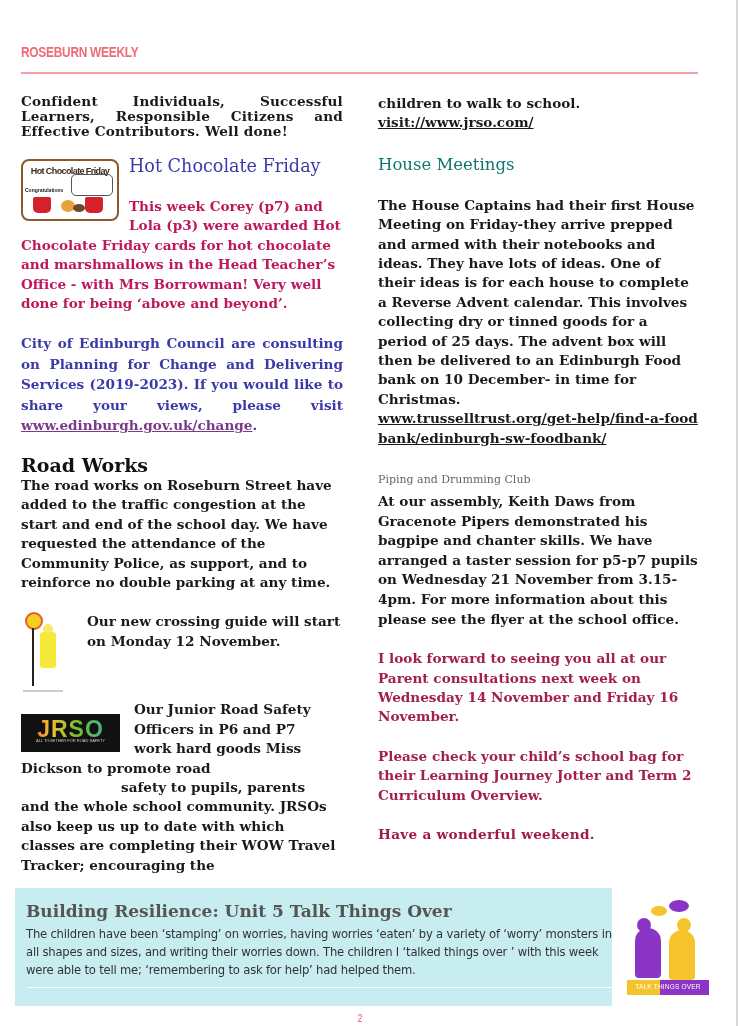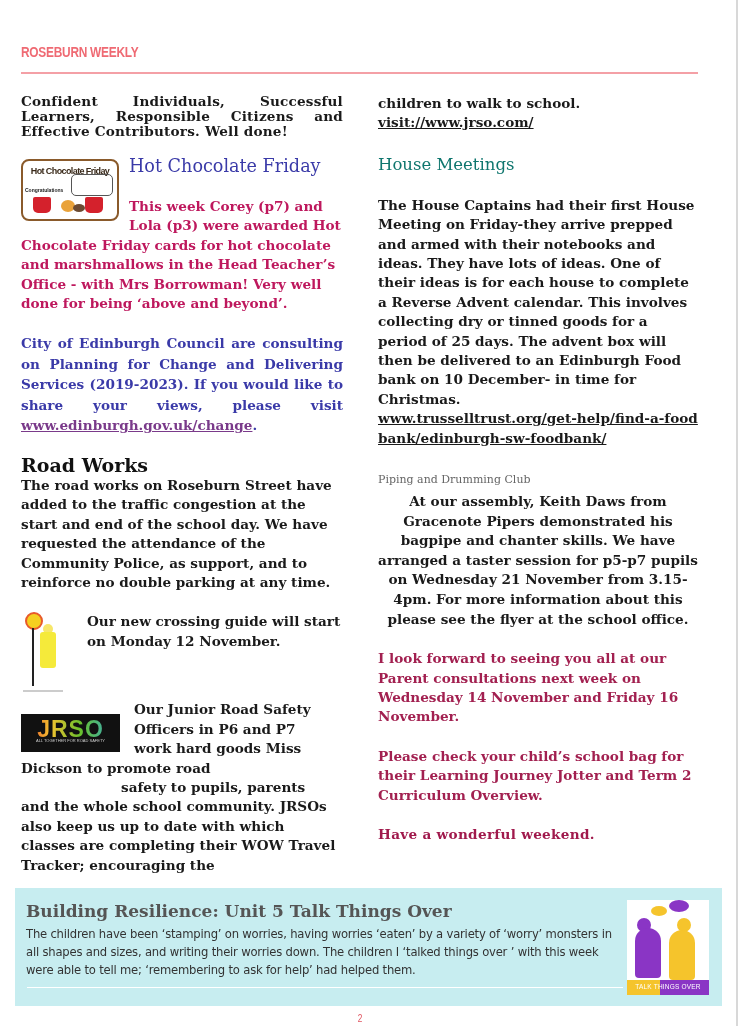--- a/index.html
+++ b/index.html
@@ -47,25 +47,25 @@
   .jrso-img .logo { position: absolute; left: 0; top: 2px; width: 100%; text-align: center; font-family: "Liberation Sans", sans-serif; font-weight: bold; font-size: 23px; letter-spacing: 1px; line-height: 26px; color: #f2c230; background: linear-gradient(90deg,#e5332a 0%,#f2c230 30%,#69c02c 60%,#2aa6e0 100%); -webkit-background-clip: text; background-clip: text; -webkit-text-fill-color: transparent; }
   .jrso-img .tag { position: absolute; left: 0; bottom: 2px; width: 100%; text-align: center; font-family: "Liberation Sans", sans-serif; font-size: 4px; color: #ccc; }
   .jrso-text { font-weight: bold; }
   .jrso-line { display: block; }
   .ind2 { padding-left: 100px; }
 
   .r-link { text-decoration: underline; }
   .r-h2 { font-size: 16.5px; color: #0f766e; margin: 21px 0 20px 0; line-height: 22px; }
   .r-h2b { font-size: 11px; color: #666; margin: 21px 0 1px 0; line-height: 22px; }
   .r-text { font-weight: bold; }
-  .pd-text { font-weight: bold; line-height: 19.6px; text-align: center; }
+  .pd-text { font-weight: bold; line-height: 19.6px; }
   .maroon { color: #a22050; font-weight: bold; margin-top: 20px; }
   .maroon.bold { font-weight: bold; color: #a0194c; letter-spacing: 0.3px; }
 
-  .banner { position: absolute; left: 15px; top: 888px; width: 707px; height: 118px; background: #c7edf0; }
+  .banner { position: absolute; left: 15px; top: 888px; width: 597px; height: 118px; background: #c7edf0; }
   .banner-title { position: absolute; left: 11px; top: 13px; font-family: "DejaVu Serif", serif; font-weight: bold; font-size: 17px; color: #555555; }
   .banner-text { position: absolute; left: 11px; top: 37px; width: 596px; font-family: "DejaVu Sans", sans-serif; font-size: 11.6px; line-height: 18px; color: #333; letter-spacing: -0.2px; }
   .banner-rule { position: absolute; left: 12px; top: 99px; width: 596px; height: 1px; background: #ffffff; }
   .banner-logo { position: absolute; left: 612px; top: 12px; width: 82px; height: 95px; background: #ffffff; overflow: hidden; }
   .banner-logo .p1 { position: absolute; left: 8px; top: 28px; width: 26px; height: 50px; background: #8a35c5; border-radius: 13px 13px 4px 4px; }
   .banner-logo .p1h { position: absolute; left: 10px; top: 18px; width: 14px; height: 14px; background: #8a35c5; border-radius: 50%; }
   .banner-logo .p2 { position: absolute; left: 42px; top: 30px; width: 26px; height: 50px; background: #f5c42c; border-radius: 13px 13px 4px 4px; }
   .banner-logo .p2h { position: absolute; left: 50px; top: 18px; width: 14px; height: 14px; background: #f5c42c; border-radius: 50%; }
   .banner-logo .b1 { position: absolute; left: 24px; top: 6px; width: 16px; height: 10px; background: #f5c42c; border-radius: 50%; }
   .banner-logo .b2 { position: absolute; left: 42px; top: 0px; width: 20px; height: 12px; background: #8a35c5; border-radius: 50%; }

